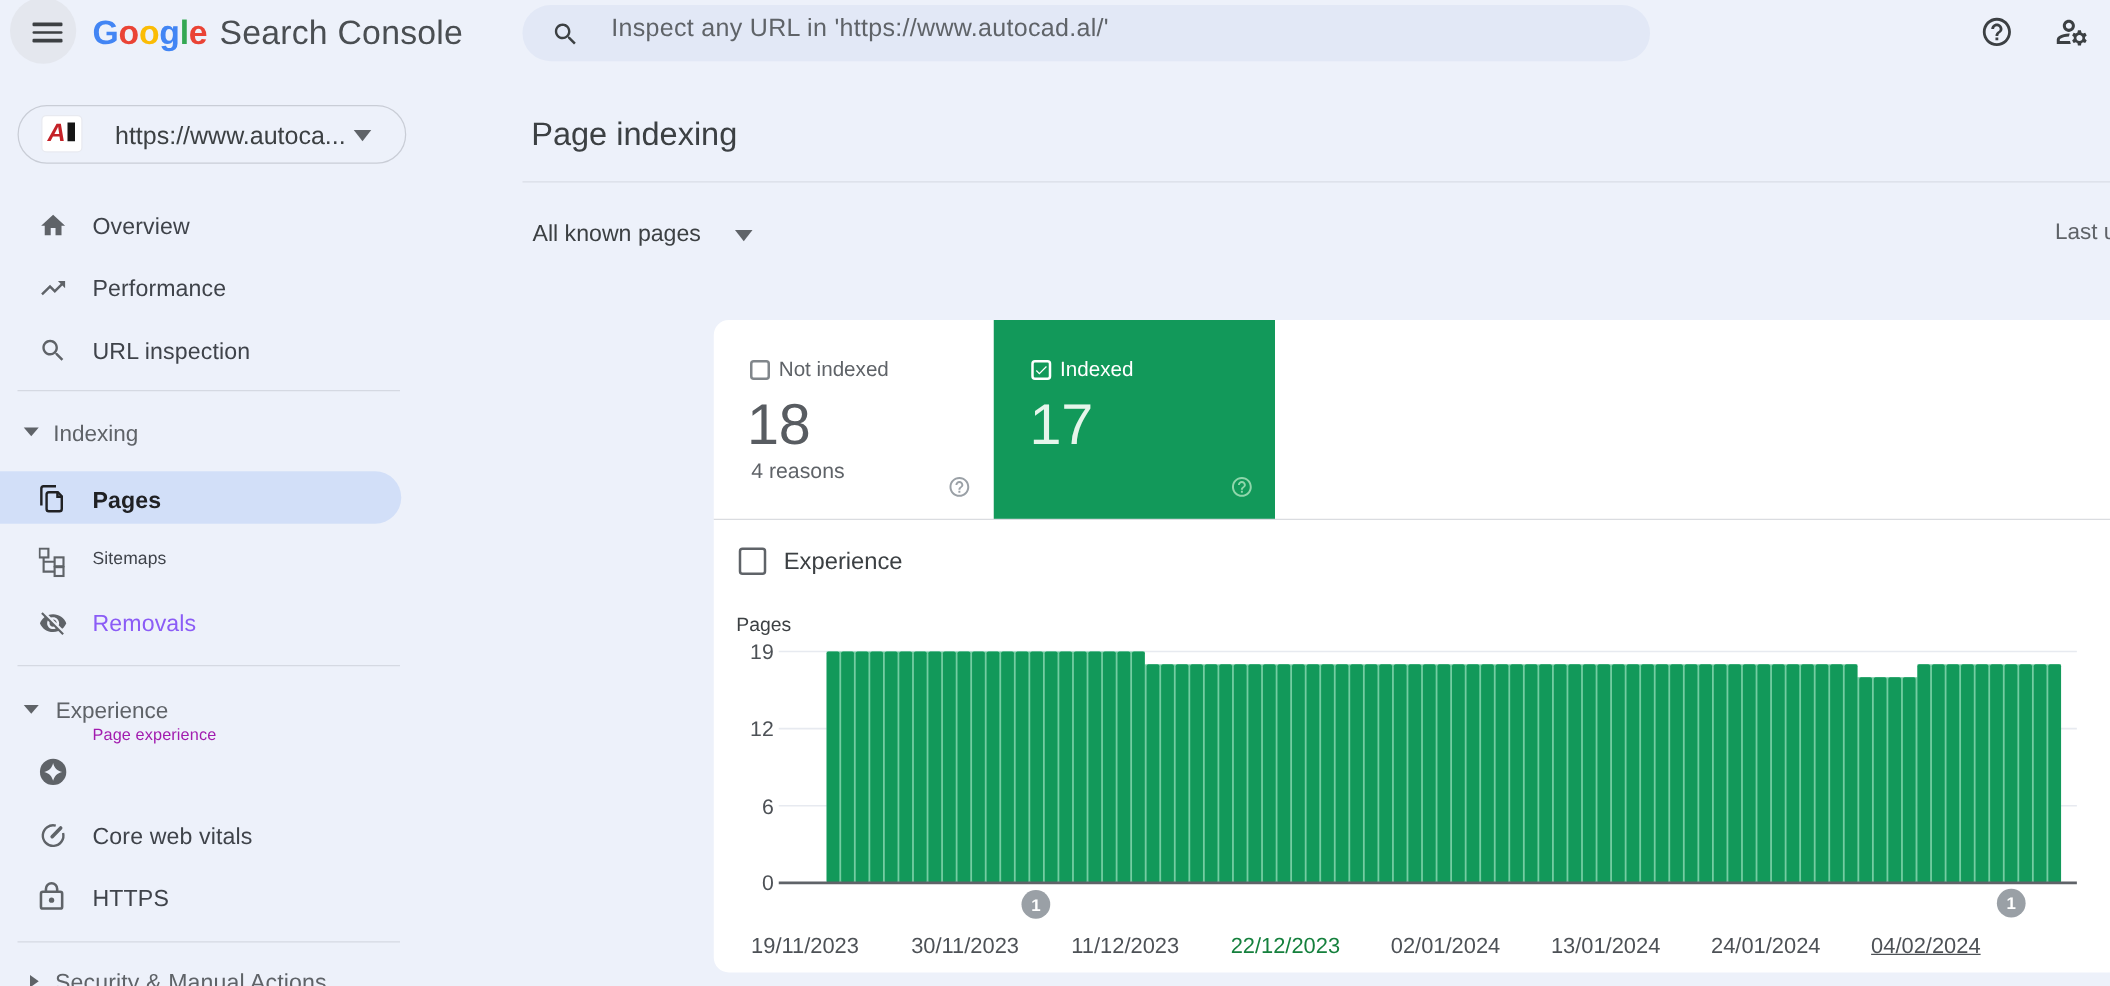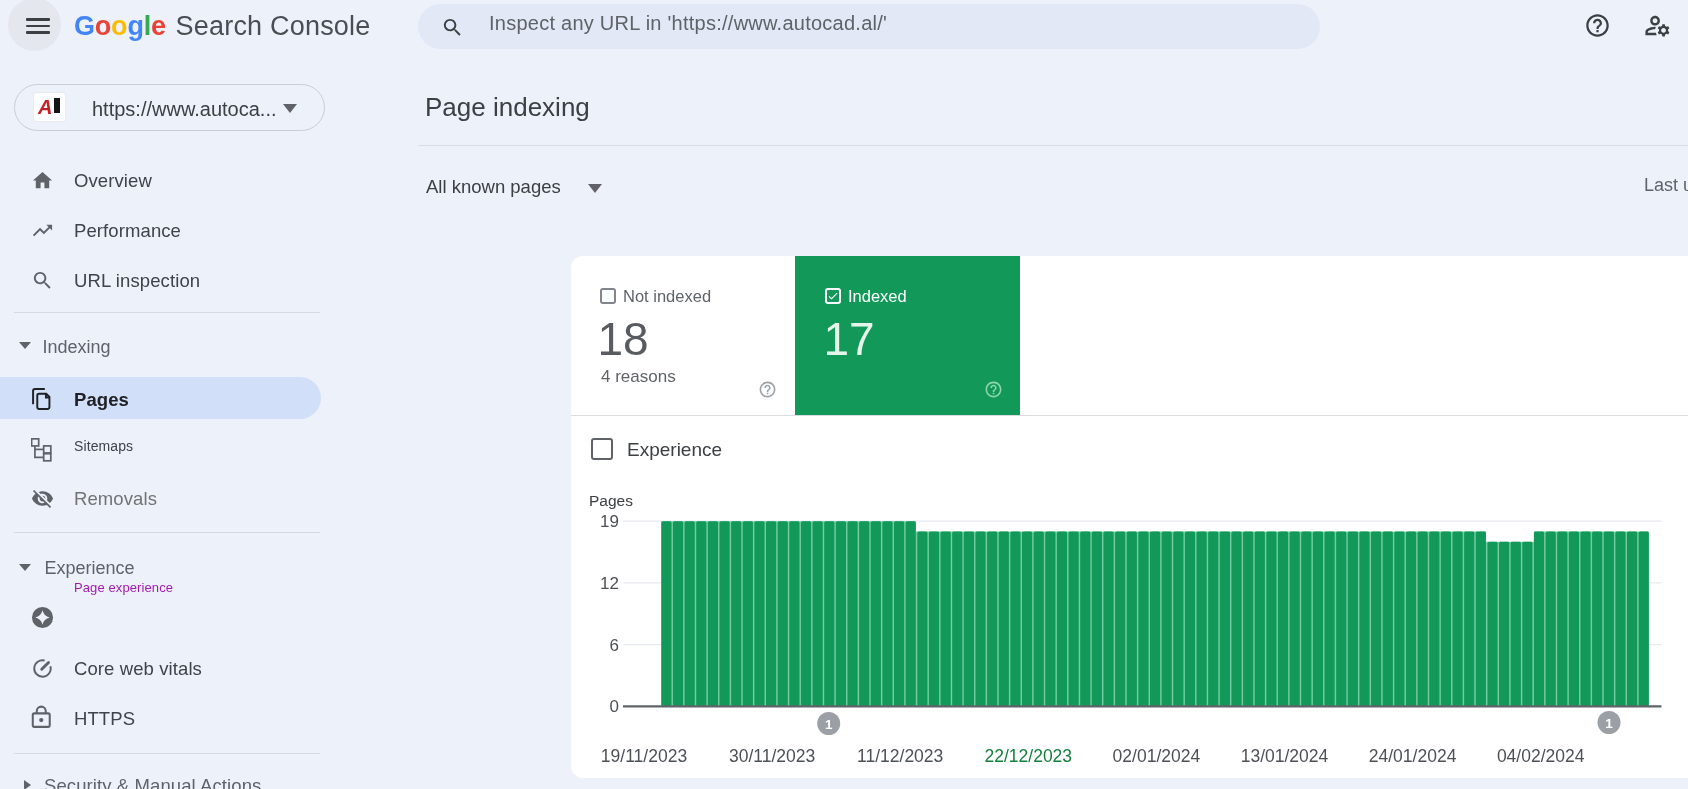--- a/index.html
+++ b/index.html
@@ -66,21 +66,21 @@
     <path d="M3.9 8v11.3h8.8"></path>
     <path d="M3.9 11.4h8.8"></path>
     <rect x="0.6" y="0.85" width="7.1" height="7.1"></rect>
     <rect x="12.7" y="7.9" width="7.1" height="7.1" fill="#edf1fa"></rect>
     <rect x="12.7" y="15.7" width="7.1" height="7.1" fill="#edf1fa"></rect>
   </svg>
 <div class="abs" style="left:74px; top:438px; font-size:14px; letter-spacing:0.1px; color:#3f434a;">Sitemaps</div>
 <svg class="abs" style="left:30.5px; top:487px;" width="23" height="23" viewBox="0 0 24 24" fill="#5f6368">
     <path d="M12 7c2.76 0 5 2.24 5 5 0 .65-.13 1.26-.36 1.83l2.92 2.92c1.51-1.26 2.7-2.89 3.43-4.75-1.73-4.39-6-7.5-11-7.5-1.4 0-2.74.25-3.98.7l2.16 2.16C10.74 7.13 11.35 7 12 7zM2 4.27l2.28 2.28.46.46C3.08 8.3 1.78 10.02 1 12c1.73 4.39 6 7.5 11 7.5 1.55 0 3.03-.3 4.38-.84l.42.42L19.73 22 21 20.73 3.27 3 2 4.27zM7.53 9.8l1.55 1.55c-.05.21-.08.43-.08.65 0 1.66 1.34 3 3 3 .22 0 .44-.03.65-.08l1.55 1.55c-.67.33-1.41.53-2.2.53-2.76 0-5-2.24-5-5 0-.79.2-1.53.53-2.2zm4.31-.78l3.15 3.15.02-.16c0-1.66-1.34-3-3-3l-.17.01z"></path>
   </svg>
-<div class="abs" style="left:74px; top:488px; font-size:18.5px; letter-spacing:0.1px; color:#737373;">Removals</div>
+<div class="abs" style="left:74px; top:488px; font-size:18.5px; letter-spacing:0.1px; color:#8b5cf6;">Removals</div>
 <div class="abs" style="left:14px; top:532px; width:306px; height:1px; background:#d5d9e2;"></div>
 <div class="abs" style="left:19px; top:564px; width:0; height:0; border-left:6px solid transparent; border-right:6px solid transparent; border-top:7px solid #5f6368;"></div>
 <div class="abs" style="left:44.5px; top:557.5px; font-size:18px; color:#5f6368;">Experience</div>
 <svg class="abs" style="left:30.5px; top:606px;" width="23" height="23" viewBox="0 0 24 24">
     <circle cx="12" cy="12" r="11" fill="#5f6368"></circle>
     <path d="M12 4.5c.9 4 3.5 6.6 7.5 7.5-4 .9-6.6 3.5-7.5 7.5-.9-4-3.5-6.6-7.5-7.5 4-.9 6.6-3.5 7.5-7.5z" fill="#edf1fa"></path>
   </svg>
 <div class="abs" style="left:74px; top:580px; font-size:13px; letter-spacing:0.1px; color:#a21caf;">Page experience</div>
 <svg class="abs" style="left:30.5px; top:656px;" width="23" height="23" viewBox="0 0 24 24" fill="none" stroke="#5f6368">
     <path d="M20.3 10.8 A8.6 8.6 0 1 1 14.2 4.7" stroke-width="2"></path>
@@ -238,13 +238,13 @@
 <div class="abs" style="left:539px; top:573.9px; width:80px; text-align:right; font-size:17px; color:#4d5156;">12</div>
 <div class="abs" style="left:539px; top:635.6px; width:80px; text-align:right; font-size:17px; color:#4d5156;">6</div>
 <div class="abs" style="left:539px; top:697.3px; width:80px; text-align:right; font-size:17px; color:#4d5156;">0</div>
 <div class="abs" style="left:574.0px; top:746px; width:140px; text-align:center; font-size:17.5px; color:#4d5156;">19/11/2023</div>
 <div class="abs" style="left:702.1px; top:746px; width:140px; text-align:center; font-size:17.5px; color:#4d5156;">30/11/2023</div>
 <div class="abs" style="left:830.2px; top:746px; width:140px; text-align:center; font-size:17.5px; color:#4d5156;">11/12/2023</div>
 <div class="abs" style="left:958.3px; top:746px; width:140px; text-align:center; font-size:17.5px; color:#15803d;">22/12/2023</div>
 <div class="abs" style="left:1086.4px; top:746px; width:140px; text-align:center; font-size:17.5px; color:#4d5156;">02/01/2024</div>
 <div class="abs" style="left:1214.5px; top:746px; width:140px; text-align:center; font-size:17.5px; color:#4d5156;">13/01/2024</div>
 <div class="abs" style="left:1342.6px; top:746px; width:140px; text-align:center; font-size:17.5px; color:#4d5156;">24/01/2024</div>
-<div class="abs" style="left:1470.7px; top:746px; width:140px; text-align:center; font-size:17.5px; color:#4d5156;">04/02/2024</div>
+<div class="abs" style="left:1470.7px; top:746px; width:140px; text-align:center; font-size:17.5px; color:#4d5156;text-decoration:underline;">04/02/2024</div>
 
 </body></html>

